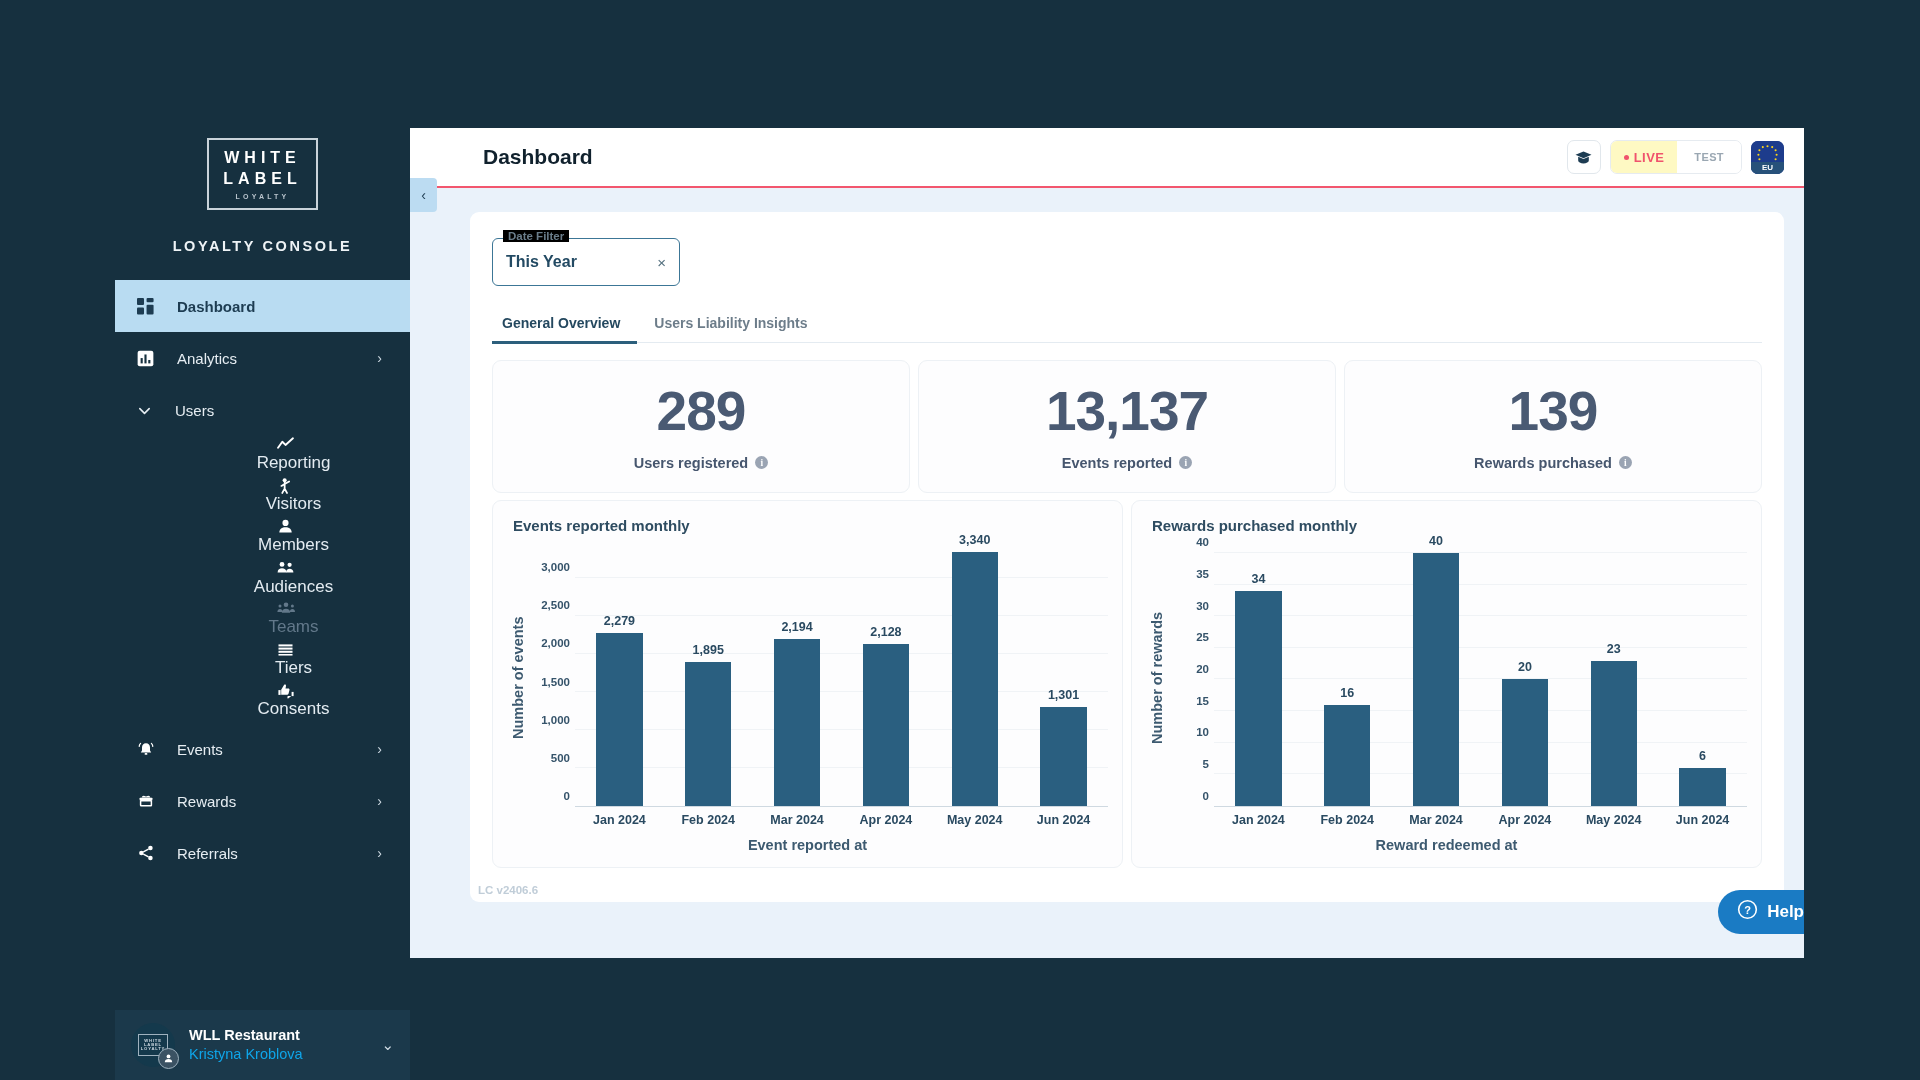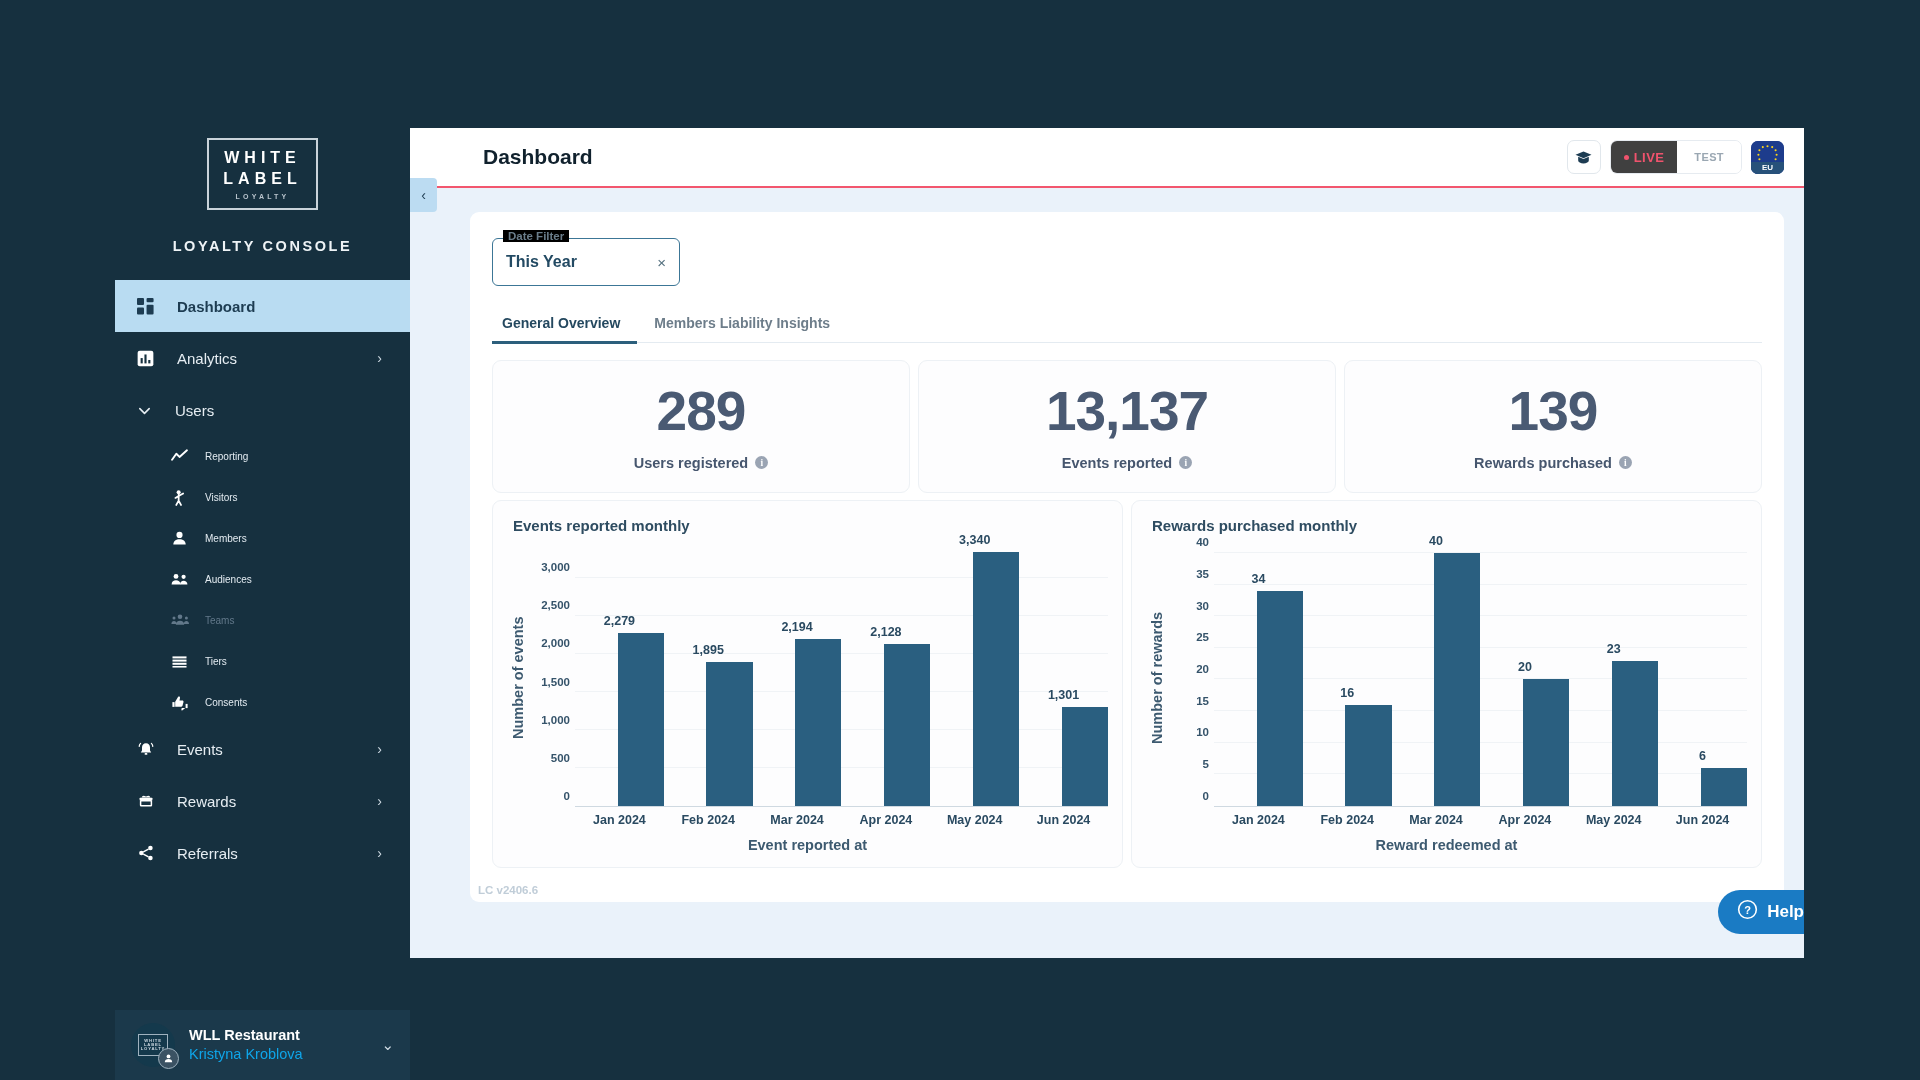--- a/index.html
+++ b/index.html
@@ -45,21 +45,21 @@
   }
   .nav-item.active { background: #b9dcf2; color: #1d3c52; font-weight: 600; }
   .nav-item .ico { width: 30px; display: flex; align-items: center; justify-content: flex-start; }
   .nav-item .lbl { margin-left: 10px; }
   .nav-item .chev-right {
     position: absolute; right: 28px; font-size: 14px; color: #cdd9e2;
   }
   .nav-item.group .lbl { margin-left: 8px; }
   .nav-sub {
     display: flex; align-items: center; height: 41px;
-    padding-left: 56px; color: #e3ebf1; font-size: 10px; cursor: pointer;
+    padding-left: 56px; color: #e3ebf1; font-size: 17px; cursor: pointer; flex-direction: column;
   }
   .nav-sub.disabled { color: #62788a; }
   .nav-sub .ico { width: 28px; display: flex; align-items: center; }
   .nav-sub .lbl { margin-left: 6px; }
 
   svg.i { display: block; }
 
   
   #profile {
     position: absolute; left: 115px; bottom: 0; width: 295px; height: 70px;
@@ -108,21 +108,21 @@
   .hdr-icon-btn {
     width: 34px; height: 34px; border: 1px solid #e1e7ec; border-radius: 7px;
     background: #fff; display: flex; align-items: center; justify-content: center;
     cursor: pointer;
   }
   .env-toggle {
     display: flex; align-items: center; border: 1px solid #e6ebf0;
     border-radius: 7px; overflow: hidden; height: 34px;
   }
   .env-live {
-    background: #404040; color: #f0536d; font-size: 13px; font-weight: 700;
+    background: #fef9c3; color: #f0536d; font-size: 13px; font-weight: 700;
     padding: 0 13px; height: 100%; display: flex; align-items: center; gap: 5px;
     letter-spacing: .4px; cursor: pointer;
   }
   .env-dot { width: 5px; height: 5px; border-radius: 50%; background: #f0536d; }
   .env-test {
     background: #fff; color: #9aa7b2; font-size: 11px; font-weight: 600;
     padding: 0 17px; height: 100%; display: flex; align-items: center;
     letter-spacing: .4px; cursor: pointer;
   }
   .eu-flag {
@@ -201,21 +201,21 @@
     width: 22px; margin-top: 6px;
   }
   .y-ticks {
     width: 46px; position: relative; font-size: 11.5px; font-weight: 700;
     color: #35536a;
   }
   .y-ticks .t { position: absolute; right: 5px; transform: translateY(-50%); white-space: nowrap; }
   .plot { flex: 1; position: relative; border-bottom: 1.5px solid #cfd9e1; }
   .grid-line { position: absolute; left: 0; right: 0; height: 1px; background: #f0f3f6; }
   .bars { position: absolute; left: 0; right: 0; bottom: 0; top: 0; display: flex; }
-  .bar-slot { flex: 1; position: relative; display: flex; justify-content: flex-end; align-items: flex-end; }
+  .bar-slot { flex: 1; position: relative; display: flex; justify-content: center; align-items: flex-end; }
   .bar { width: 52%; background: #2a5f80; }
   .bar-val {
     position: absolute; font-size: 12.5px; font-weight: 700; color: #2a4a61;
     white-space: nowrap; left: 50%; transform: translateX(-50%);
   }
   .x-labels { display: flex; margin-top: 6px; }
   .x-labels .xl {
     flex: 1; text-align: center; font-size: 12.5px; font-weight: 700; color: #2a4a61;
   }
   .x-axis-title {
@@ -472,21 +472,21 @@
       <div class="panel">
 
         <div class="date-filter">
           <span class="legend">Date Filter</span>
           <span class="value">This Year</span>
           <span class="clear">×</span>
         </div>
 
         <div class="tabs">
           <div class="tab active">General Overview</div>
-          <div class="tab">Members Liability Insights</div>
+          <div class="tab">Users Liability Insights</div>
         </div>
 
         <div class="kpi-row">
           <div class="kpi-card">
             <div class="kpi-value">289</div>
             <div class="kpi-label">
               <span>Users registered</span>
               <span class="info-i">i</span>
             </div>
           </div>

